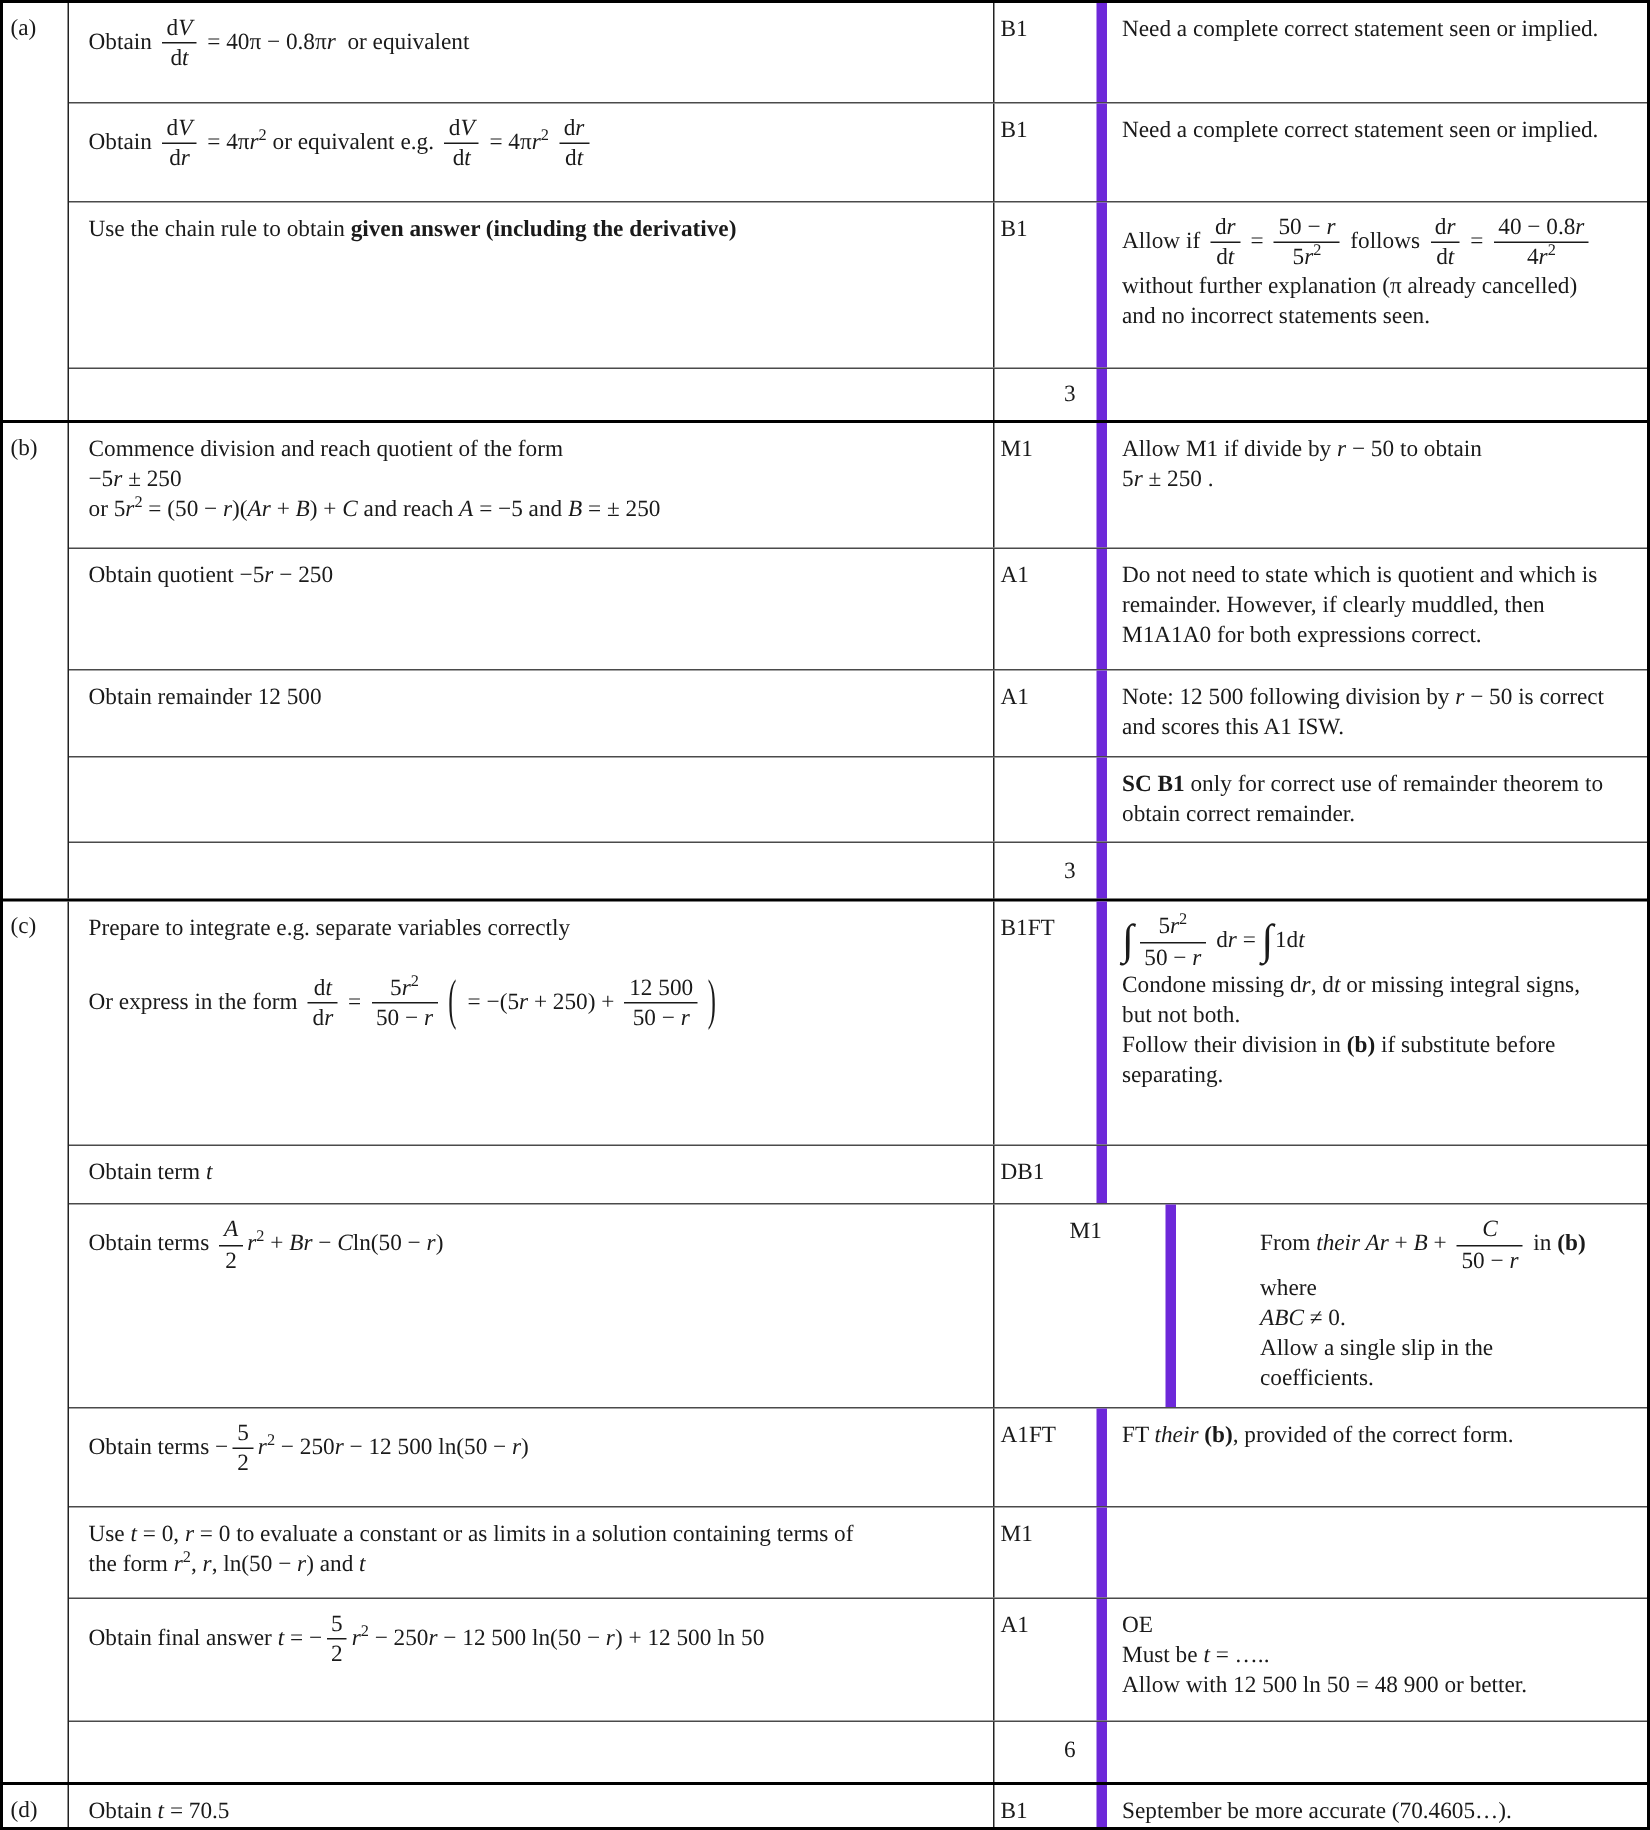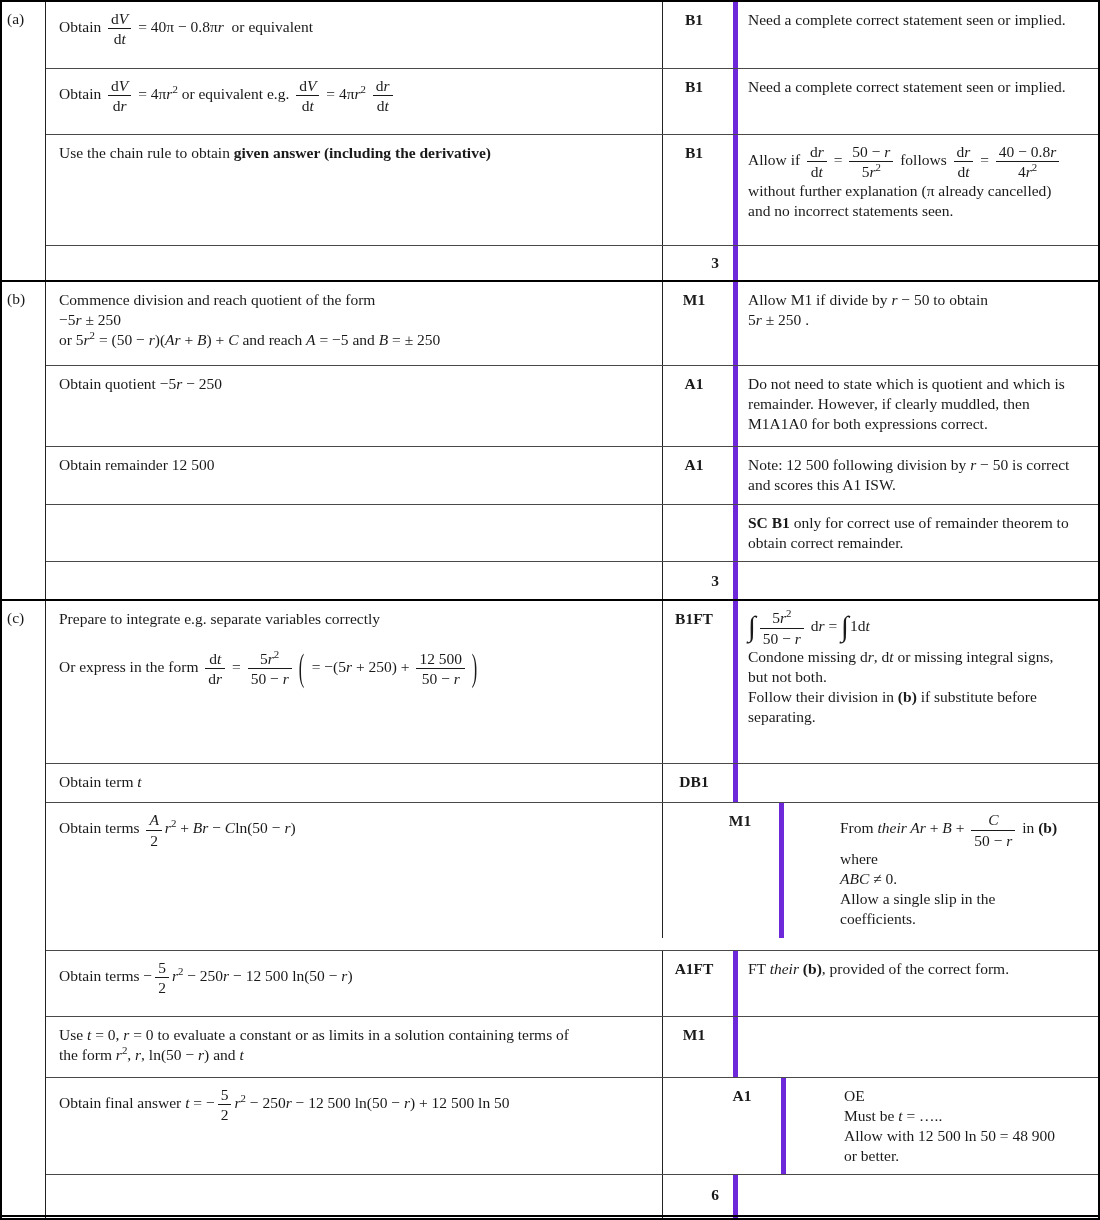--- a/index.html
+++ b/index.html
@@ -12,22 +12,22 @@
   }
   .section{display:flex;border-top:2px solid #000;}
   .section:first-child{border-top:none;}
   .part-cell{width:44px;box-sizing:border-box;border-right:1px solid #222;
     padding:7px 0 0 5px;flex:none;}
   .rows{flex:1;display:flex;flex-direction:column;min-width:0;}
   .row{display:flex;border-top:1px solid #4a4a4a;}
   .row:first-child{border-top:none;}
   .cell{box-sizing:border-box;}
   .answer{width:617px;flex:none;border-right:1px solid #222;padding:8px 14px 8px 13px;}
-  .marks{width:75px;flex:none;border-right:5px solid #6d28d9;padding:8px 12px 0 4px;
-    text-align:center;font-weight:bold;}
+  .marks{width:75px;flex:none;border-right:7px solid #6d28d9;padding:8px 12px 0 4px;
+    text-align:left;font-weight:normal;}
   .guidance{flex:1;min-width:0;padding:8px 27px 8px 10px;}
   .row.total .marks{display:flex;align-items:center;justify-content:flex-end;padding:0 14px 0 0;}
   
   .math{}
   .frac{display:inline-flex;flex-direction:column;text-align:center;
     vertical-align:middle;margin:0 3px;line-height:1.12;}
   .frac .num{border-bottom:1px solid #1a1a1a;padding:0 3px 1px;}
   .frac .den{padding:1px 3px 0;}
   .it{font-style:italic;}
   .bd{font-weight:bold;}
@@ -200,42 +200,42 @@
               </span><span class="it">r</span><span class="sp">2</span><span class=""> + </span><span class="it">Br</span><span class=""> − </span><span class="it">C</span><span class="">ln(50 − </span><span class="it">r</span><span class="">)</span></div>
           </div>
         <div class="cell marks"><span>M1</span></div>
         <div class="cell guidance">
             <div class="math"><span class="">From </span><span class="it">their Ar</span><span class=""> + </span><span class="it">B</span><span class=""> + </span><span class="frac">
                 <span class="num"><span class="it">C</span></span>
                 <span class="den"><span class="">50 − </span><span class="it">r</span></span>
               </span><span class=""> in </span><span class="bd">(b)</span><span class=""> where</span><br><span class="it">ABC</span><span class=""> ≠ 0.</span><br><span class="">Allow a single slip in the coefficients.</span></div>
           </div>
       </div>
-      <div class="row" style="min-height:65px;margin-top:12px;">
+      <div class="row" style="min-height:65px;">
         <div class="cell answer">
             <div class="math"><span class="">Obtain terms −</span><span class="frac">
                 <span class="num"><span class="">5</span></span>
                 <span class="den"><span class="">2</span></span>
               </span><span class="it">r</span><span class="sp">2</span><span class=""> − 250</span><span class="it">r</span><span class=""> − 12 500 ln(50 − </span><span class="it">r</span><span class="">)</span></div>
           </div>
         <div class="cell marks"><span>A1FT</span></div>
         <div class="cell guidance">
             <div class="math"><span class="">FT </span><span class="it">their</span><span class=""> </span><span class="bd">(b)</span><span class="">, provided of the correct form.</span></div>
           </div>
       </div>
       <div class="row" style="min-height:60px;">
         <div class="cell answer">
             <div class="math"><span class="">Use </span><span class="it">t</span><span class=""> = 0, </span><span class="it">r</span><span class=""> = 0 to evaluate a constant or as limits in a solution containing terms of</span><br><span class="">the form </span><span class="it">r</span><span class="sp">2</span><span class="">, </span><span class="it">r</span><span class="">, ln(50 − </span><span class="it">r</span><span class="">) and </span><span class="it">t</span></div>
           </div>
         <div class="cell marks"><span>M1</span></div>
         <div class="cell guidance">
             <div class="math"></div>
           </div>
       </div>
-      <div class="row" style="min-height:81px;gap:48px;">
+      <div class="row" style="min-height:81px;">
         <div class="cell answer">
             <div class="math"><span class="">Obtain final answer </span><span class="it">t</span><span class=""> = −</span><span class="frac">
                 <span class="num"><span class="">5</span></span>
                 <span class="den"><span class="">2</span></span>
               </span><span class="it">r</span><span class="sp">2</span><span class=""> − 250</span><span class="it">r</span><span class=""> − 12 500 ln(50 − </span><span class="it">r</span><span class="">) + 12 500 ln 50</span></div>
           </div>
         <div class="cell marks"><span>A1</span></div>
         <div class="cell guidance">
             <div class="math"><span class="">OE</span><br><span class="">Must be </span><span class="it">t</span><span class=""> = …..</span><br><span class="">Allow with 12 500 ln 50 = 48 900 or better.</span></div>
           </div>

